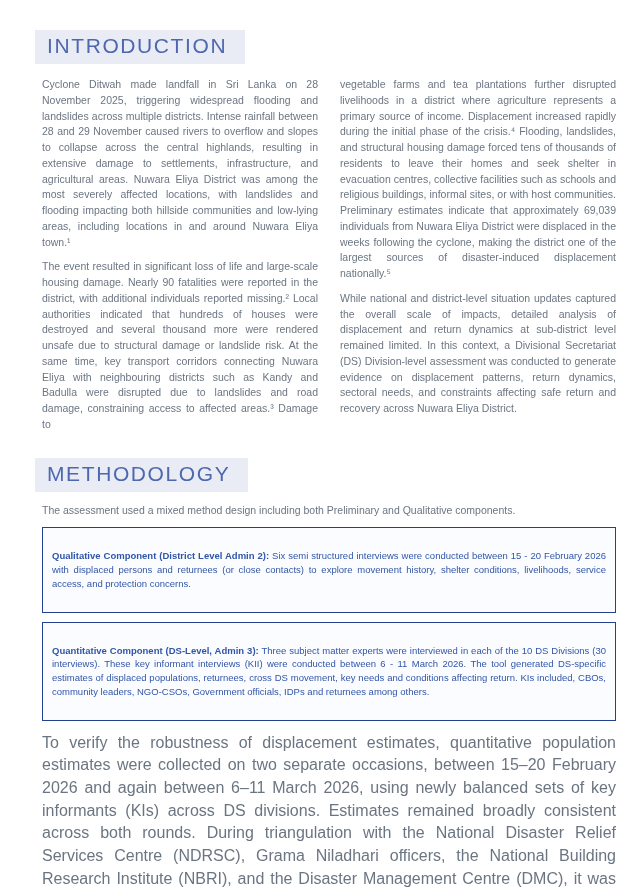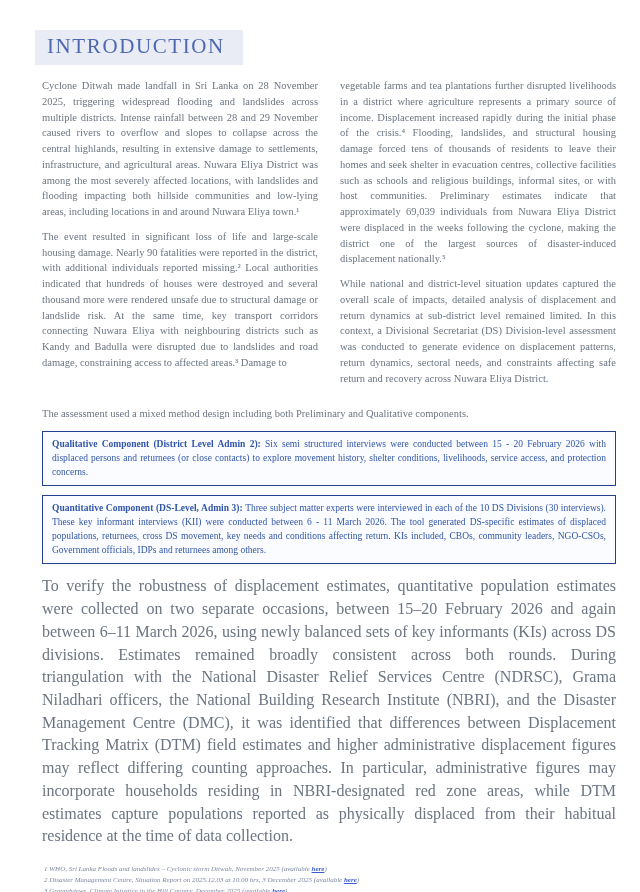--- a/index.html
+++ b/index.html
@@ -10,21 +10,20 @@
     margin: 0 auto;
   }
   .page {
     position: relative;
     width: 640px;
     height: 892px;
     background: #ffffff;
     overflow: hidden;
     display: flex;
     flex-direction: column;
-    font-family: Liberation Serif, serif;
   }
 
   
   .hero {
     position: relative;
     margin: 8px 8px 0 8px;
     height: 115px;
     background:
       radial-gradient(ellipse at 1% 5%, rgba(15,32,20,0.9), rgba(15,32,20,0) 32%),
       radial-gradient(ellipse at 8% 95%, rgba(10,25,18,0.55), rgba(10,25,18,0) 28%),
@@ -74,21 +73,21 @@
     font-size: 10.5px;
     line-height: 1.5;
   }
   .method-box {
     border: 1.6px solid #24418f;
     background: #fbfcff;
     color: #3156a8;
     font-size: 9.5px;
     line-height: 1.45;
     text-align: justify;
-    padding: 6px 9px;
+    padding: 21px 9px;
     margin-top: 9px;
   }
   .method-box .box-label { font-weight: 700; }
   .verify-par {
     margin-top: 11px;
     color: #6b7582;
     font-size: 16px;
     line-height: 1.42;
     text-align: justify;
   }
@@ -166,20 +165,23 @@
       <div class="col">
         <p class="body-par">Cyclone Ditwah made landfall in Sri Lanka on 28 November 2025, triggering widespread flooding and landslides across multiple districts. Intense rainfall between 28 and 29 November caused rivers to overflow and slopes to collapse across the central highlands, resulting in extensive damage to settlements, infrastructure, and agricultural areas. Nuwara Eliya District was among the most severely affected locations, with landslides and flooding impacting both hillside communities and low-lying areas, including locations in and around Nuwara Eliya town.¹</p>
         <p class="body-par">The event resulted in significant loss of life and large-scale housing damage. Nearly 90 fatalities were reported in the district, with additional individuals reported missing.² Local authorities indicated that hundreds of houses were destroyed and several thousand more were rendered unsafe due to structural damage or landslide risk. At the same time, key transport corridors connecting Nuwara Eliya with neighbouring districts such as Kandy and Badulla were disrupted due to landslides and road damage, constraining access to affected areas.³ Damage to</p>
       </div>
       <div class="col">
         <p class="body-par">vegetable farms and tea plantations further disrupted livelihoods in a district where agriculture represents a primary source of income. Displacement increased rapidly during the initial phase of the crisis.⁴ Flooding, landslides, and structural housing damage forced tens of thousands of residents to leave their homes and seek shelter in evacuation centres, collective facilities such as schools and religious buildings, informal sites, or with host communities. Preliminary estimates indicate that approximately 69,039 individuals from Nuwara Eliya District were displaced in the weeks following the cyclone, making the district one of the largest sources of disaster-induced displacement nationally.⁵</p>
         <p class="body-par">While national and district-level situation updates captured the overall scale of impacts, detailed analysis of displacement and return dynamics at sub-district level remained limited. In this context, a Divisional Secretariat (DS) Division-level assessment was conducted to generate evidence on displacement patterns, return dynamics, sectoral needs, and constraints affecting safe return and recovery across Nuwara Eliya District.</p>
       </div>
     </div>
 
+    <div class="method-heading-wrap">
+      <div class="section-heading">METHODOLOGY</div>
+    </div>
 
     <p class="method-intro">The assessment used a mixed method design including both Preliminary and Qualitative components.</p>
 
     <div class="method-box">
       <span class="box-label">Qualitative Component (District Level Admin 2):</span><span> Six semi structured interviews were conducted between 15 - 20 February 2026 with displaced persons and returnees (or close contacts) to explore movement history, shelter conditions, livelihoods, service access, and protection concerns.</span>
     </div>
 
     <div class="method-box">
       <span class="box-label">Quantitative Component (DS-Level, Admin 3):</span><span> Three subject matter experts were interviewed in each of the 10 DS Divisions (30 interviews). These key informant interviews (KII) were conducted between 6 - 11 March 2026. The tool generated DS-specific estimates of displaced populations, returnees, cross DS movement, key needs and conditions affecting return. KIs included, CBOs, community leaders, NGO-CSOs, Government officials, IDPs and returnees among others.</span>
     </div>

